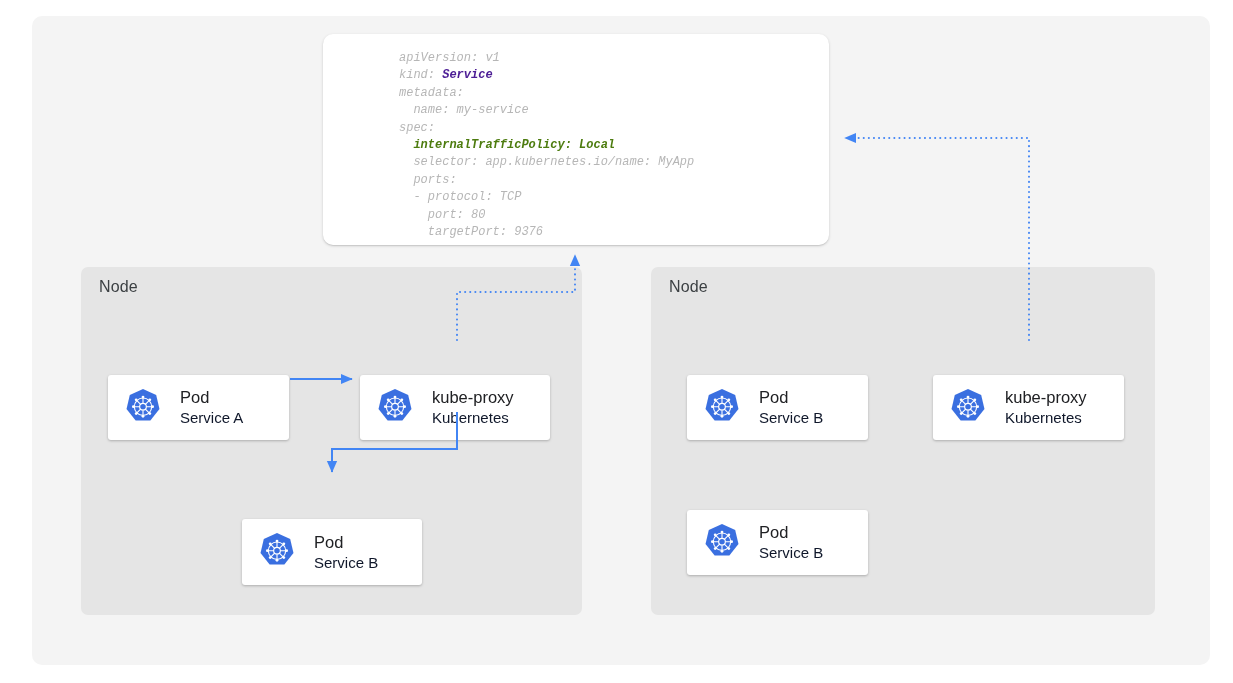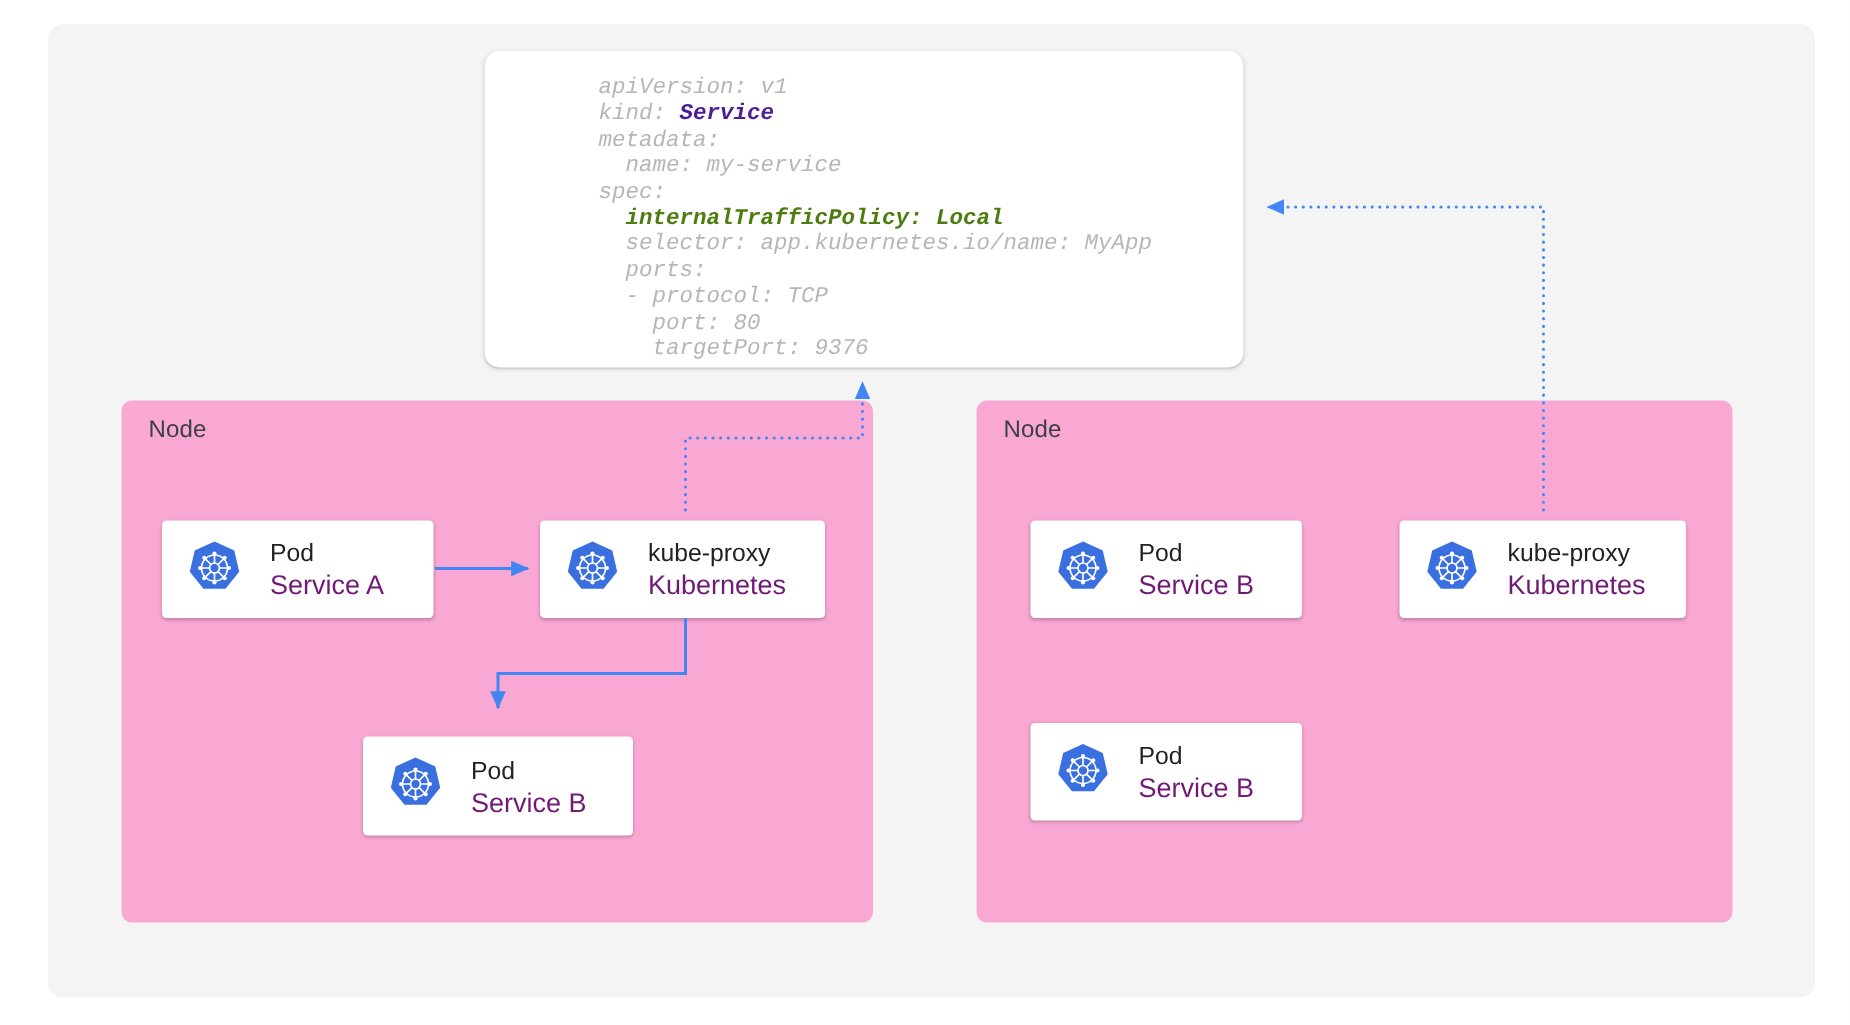--- a/index.html
+++ b/index.html
@@ -44,40 +44,40 @@
     border-radius: 10px;
     box-shadow: 0 1px 3px rgba(0,0,0,0.16), 0 1px 1px rgba(0,0,0,0.07);
     box-sizing: border-box;
     overflow: hidden;
   }
   .yaml-body {
     position: absolute;
     left: 76px;
     top: 16px;
     font-family: "Liberation Mono", "DejaVu Sans Mono", monospace;
-    font-size: 15px;
+    font-size: 12px;
     line-height: 17.4px;
     font-style: italic;
     color: #b6b6b6;
     white-space: pre;
   }
   .yaml-line { white-space: pre; }
   .yaml-line .bold {
     font-weight: bold;
     color: #4c1d95;
   }
   .yaml-line.strong {
     font-weight: bold;
     color: #4d7c0f;
   }
 
   
   .node-panel {
     position: absolute;
-    background: #f9a8d4;
+    background: #e5e5e5;
     border-radius: 7px;
   }
   #node-left  { left: 81px;  top: 267px; width: 501px; height: 348px; }
   #node-right { left: 651px; top: 267px; width: 504px; height: 348px; }
 
   .node-label {
     position: absolute;
     left: 18px;
     top: 11px;
     font-size: 16px;
@@ -88,20 +88,21 @@
 
   
   .entity {
     position: absolute;
     background: #ffffff;
     border-radius: 3px;
     box-shadow: 0 1px 3px rgba(0,0,0,0.18), 0 1px 2px rgba(0,0,0,0.08);
     display: flex;
     align-items: center;
     box-sizing: border-box;
+    margin-top: 28px;
   }
   .entity .k8s-icon {
     flex: 0 0 auto;
     margin-left: 14px;
     width: 42px;
     height: 42px;
     display: block;
   }
   .entity .entity-text {
     margin-left: 16px;
@@ -109,22 +110,22 @@
     flex-direction: column;
     justify-content: center;
   }
   .entity .entity-title {
     font-size: 16.5px;
     color: #202124;
     line-height: 21px;
     white-space: nowrap;
   }
   .entity .entity-sub {
-    font-size: 18px;
-    color: #701a75;
+    font-size: 15px;
+    color: #0f172a;
     line-height: 20px;
     white-space: nowrap;
   }
 
   
   #pod-a        { left: 108px; top: 347px; width: 181px; height: 65px; }
   #kube-left    { left: 360px; top: 347px; width: 190px; height: 65px; }
   #pod-b-left   { left: 242px; top: 491px; width: 180px; height: 66px; }
   #pod-b-r1     { left: 687px; top: 347px; width: 181px; height: 65px; }
   #kube-right   { left: 933px; top: 347px; width: 191px; height: 65px; }

